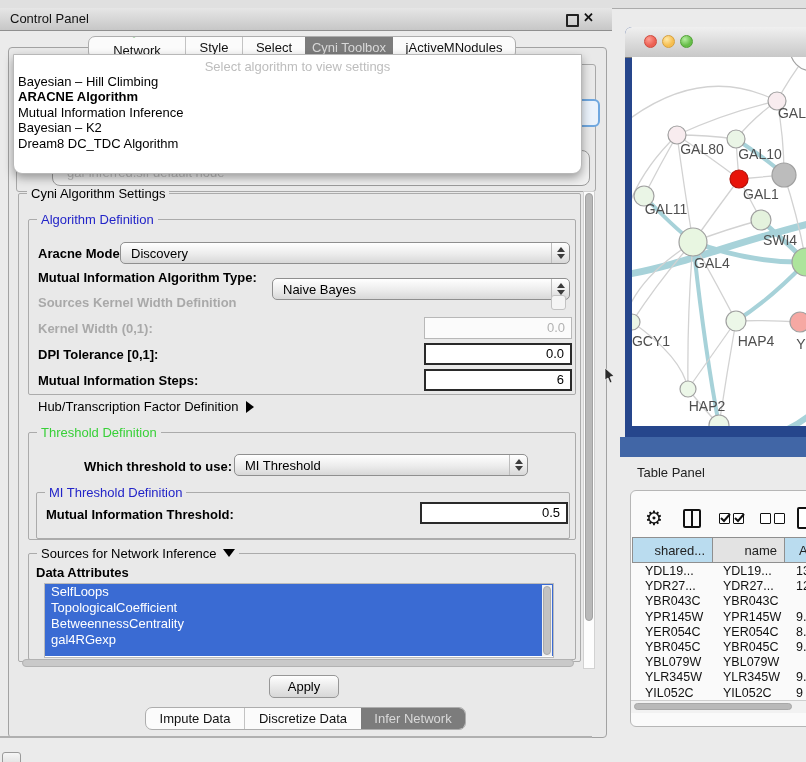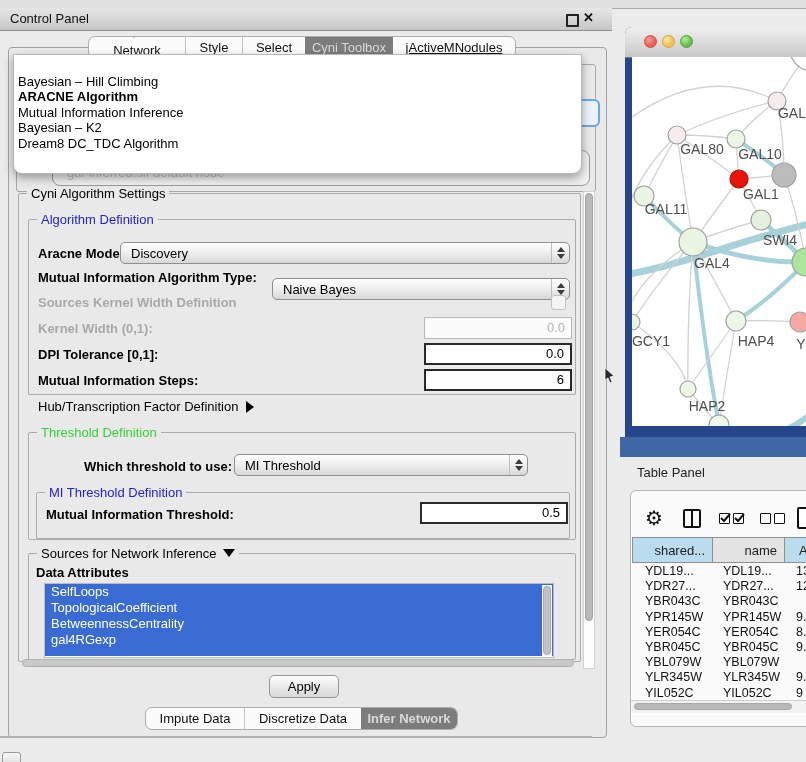--- a/index.html
+++ b/index.html
@@ -157,26 +157,27 @@
       </span>
       <span class="tab" style="width: 57px;">
         <span>Style</span>
       </span>
       <span class="tab" style="width: 63px;">
         <span>Select</span>
       </span>
       <span class="tab selected" style="width: 88px;">
         <span>Cyni Toolbox</span>
       </span>
-      <span class="tab" style="width: 122px; text-decoration: underline;">
+      <span class="tab" style="width: 122px;">
         <span>jActiveMNodules</span>
       </span>
     </div>
 
   <div class="abs" id="popup">
+    <div id="popup-ph">Select algorithm to view settings</div>
     <div id="popup-list">
         <div class="popup-item">Bayesian – Hill Climbing</div>
         <div class="popup-item bold">ARACNE Algorithm</div>
         <div class="popup-item">Mutual Information Inference</div>
         <div class="popup-item">Bayesian – K2</div>
         <div class="popup-item">Dream8 DC_TDC Algorithm</div>
       </div>
   </div>
 
   <div class="group" id="fs-settings">
@@ -255,21 +256,21 @@
   <div class="abs" id="hscroll-settings"></div>
 
   <div class="abs" id="btn-apply">Apply</div>
   <div class="abs tabbar" id="bottom-tabs">
       <span class="tab" style="width: 98px;">
         <span>Impute Data</span>
       </span>
       <span class="tab" style="width: 117px;">
         <span>Discretize Data</span>
       </span>
-      <span class="tab selected" style="width: 96px; font-weight: bold;">
+      <span class="tab selected" style="width: 104px;">
         <span>Infer Network</span>
       </span>
     </div>
   <div class="abs" id="cp-divider"></div>
   <div class="abs" id="mini-btn"></div>
 
   <div class="abs" id="net-window">
     <div id="net-titlebar">
       <span class="light" id="light-red"></span>
       <span class="light" id="light-yellow"></span>

